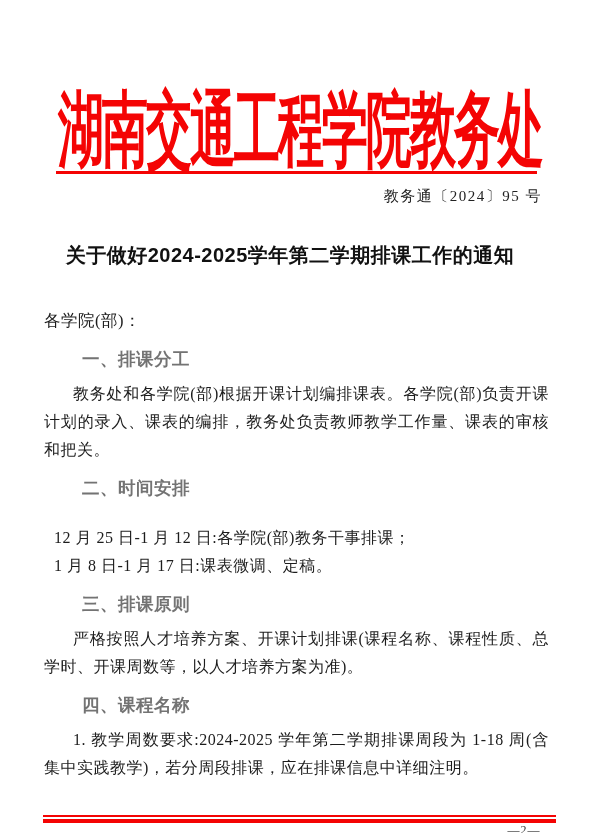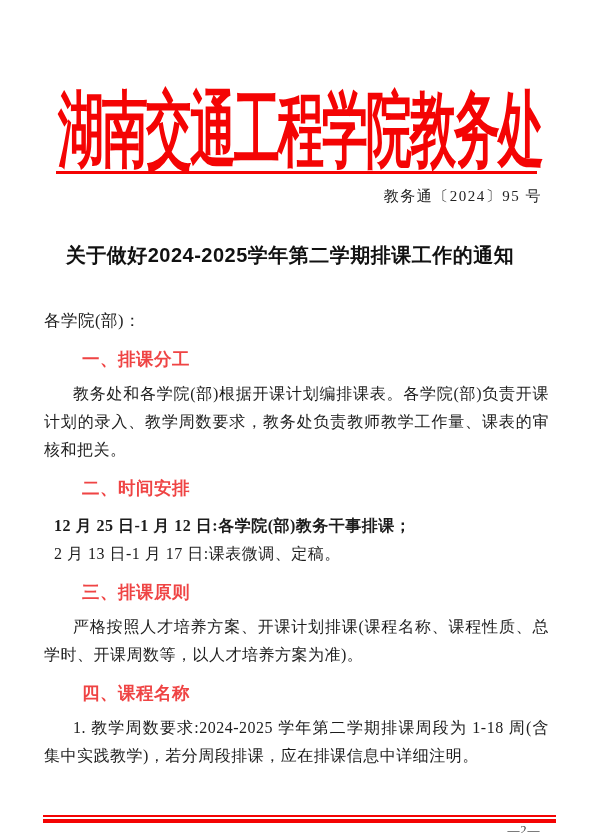--- a/index.html
+++ b/index.html
@@ -63,25 +63,25 @@
   .content p { margin: 0; }
   .salutation { font-size: 16.5px; }
   .para { text-indent: 29px; }
   .para.sp { margin-top: 7px; }
   .sec-heading {
     font-family: "Liberation Sans", sans-serif;
     font-weight: bold;
     font-size: 17.5px;
     padding-left: 38px;
     margin-top: 10px !important;
-    color: #ef4444;
+    color: #737373;
     text-align: left;
   }
   .schedule { padding-left: 10px; }
-  .schedule.sp { margin-top: 10px; font-weight: bold; }
+  .schedule.sp { margin-top: 22px; }
   
   .end-rule-thin {
     position: absolute; top: 799px; left: 43px;
     width: 513px; height: 2px; background: #f40404;
   }
   .end-rule-thick {
     position: absolute; top: 803px; left: 43px;
     width: 513px; height: 4px; background: #f40404;
   }
   .page-number {
@@ -106,25 +106,25 @@
   <div class="doc-number">教务通〔2024〕95 号</div>
 
   <div class="doc-title">关于做好2024-2025学年第二学期排课工作的通知</div>
 
   <div class="content">
 
     <p class="salutation">各学院(部)：</p>
 
 
     <p class="sec-heading">一、排课分工</p>
-    <p class="para sp">教务处和各学院(部)根据开课计划编排课表。各学院(部)负责开课计划的录入、教学周数要求，教务处负责教师教学工作量、课表的审核和把关。</p>
+    <p class="para sp">教务处和各学院(部)根据开课计划编排课表。各学院(部)负责开课计划的录入、课表的编排，教务处负责教师教学工作量、课表的审核和把关。</p>
 
     <p class="sec-heading">二、时间安排</p>
     <p class="schedule sp">12 月 25 日-1 月 12 日:各学院(部)教务干事排课；</p>
-    <p class="schedule">2 月 13 日-1 月 17 日:课表微调、定稿。</p>
+    <p class="schedule">1 月 8 日-1 月 17 日:课表微调、定稿。</p>
 
     <p class="sec-heading">三、排课原则</p>
     <p class="para sp">严格按照人才培养方案、开课计划排课(课程名称、课程性质、总学时、开课周数等，以人才培养方案为准)。</p>
 
     <p class="sec-heading">四、课程名称</p>
     <p class="para sp">1. 教学周数要求:2024-2025 学年第二学期排课周段为 1-18 周(含集中实践教学)，若分周段排课，应在排课信息中详细注明。</p>
 
   </div>
 
   <div class="end-rule-thin"></div>

